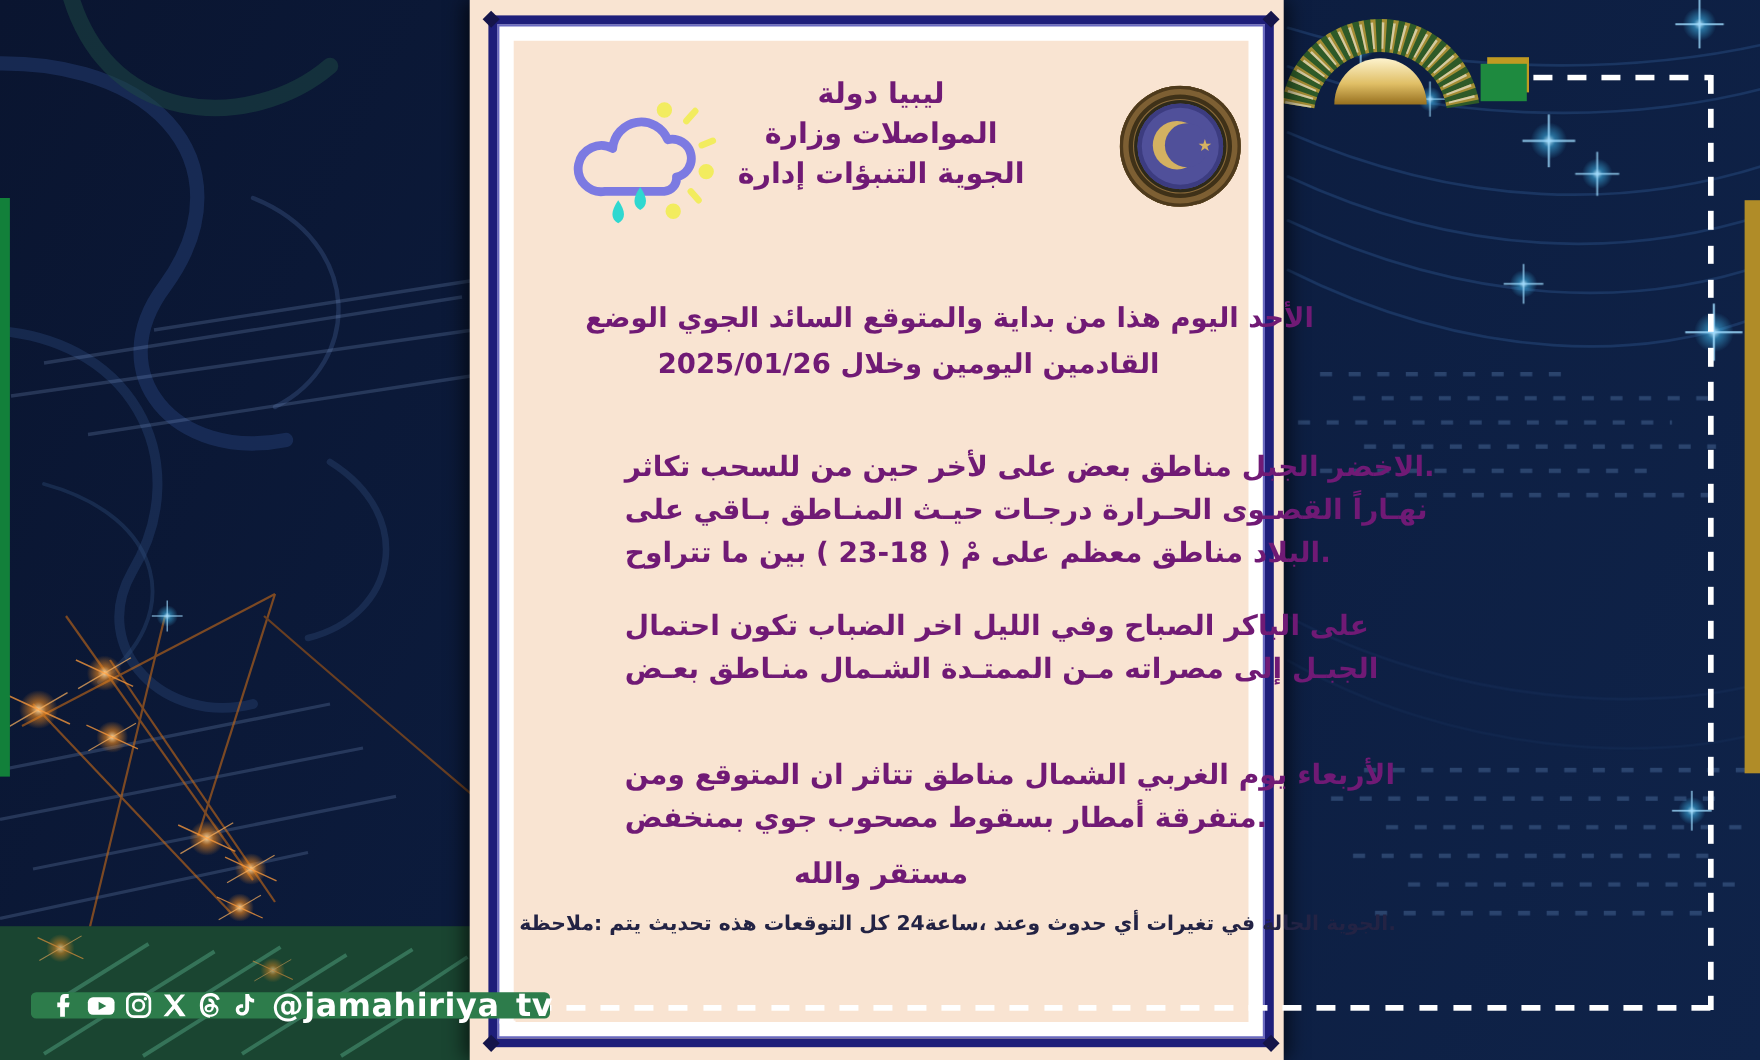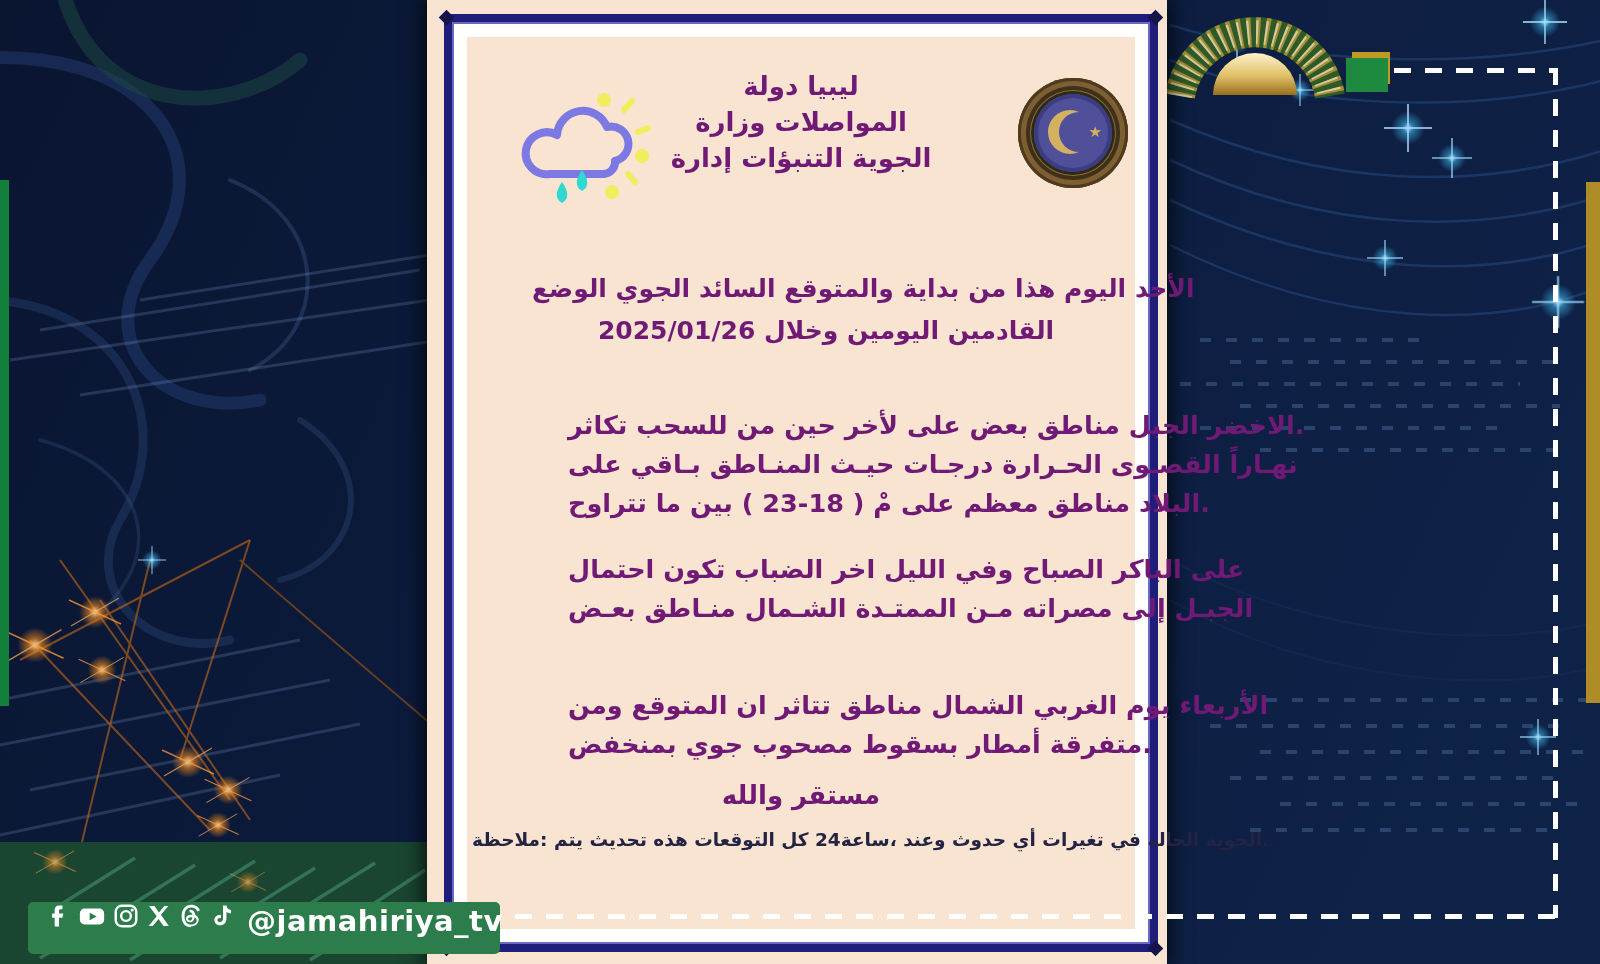--- a/index.html
+++ b/index.html
@@ -46,22 +46,22 @@
   
   .dash-h{position:absolute;height:5px;z-index:20;
           background:repeating-linear-gradient(90deg,#ffffff 0 17px,transparent 17px 31px);}
   .dash-v{position:absolute;width:5px;z-index:20;
           background:repeating-linear-gradient(180deg,#ffffff 0 17px,transparent 17px 31px);}
   .dash-top{left:1394px;top:68px;width:162px;}
   .dash-right{left:1553px;top:68px;height:850px;}
   .dash-bottom{left:484px;top:914px;width:1074px;}
 
   
-  .banner{position:absolute;left:28px;top:902px;width:472px;height:52px;z-index:30;
-          background:#2d7c4b;border-radius:5px;display:flex;align-items:flex-start;
+  .banner{position:absolute;left:28px;top:902px;width:472px;height:24px;z-index:30;
+          background:#2d7c4b;border-radius:5px;display:flex;align-items:center;
           padding:0 10px 0 18px;gap:5px;}
   .banner svg{flex:0 0 auto;}
   .handle{color:#ffffff;font-size:29px;font-weight:700;letter-spacing:.5px;line-height:38px;margin-left:6px;}
 </style>
 </head>
 <body>
 
 <div class="stage">
 
   <svg class="bg-svg" width="1600" height="964" viewBox="0 0 1600 964">

